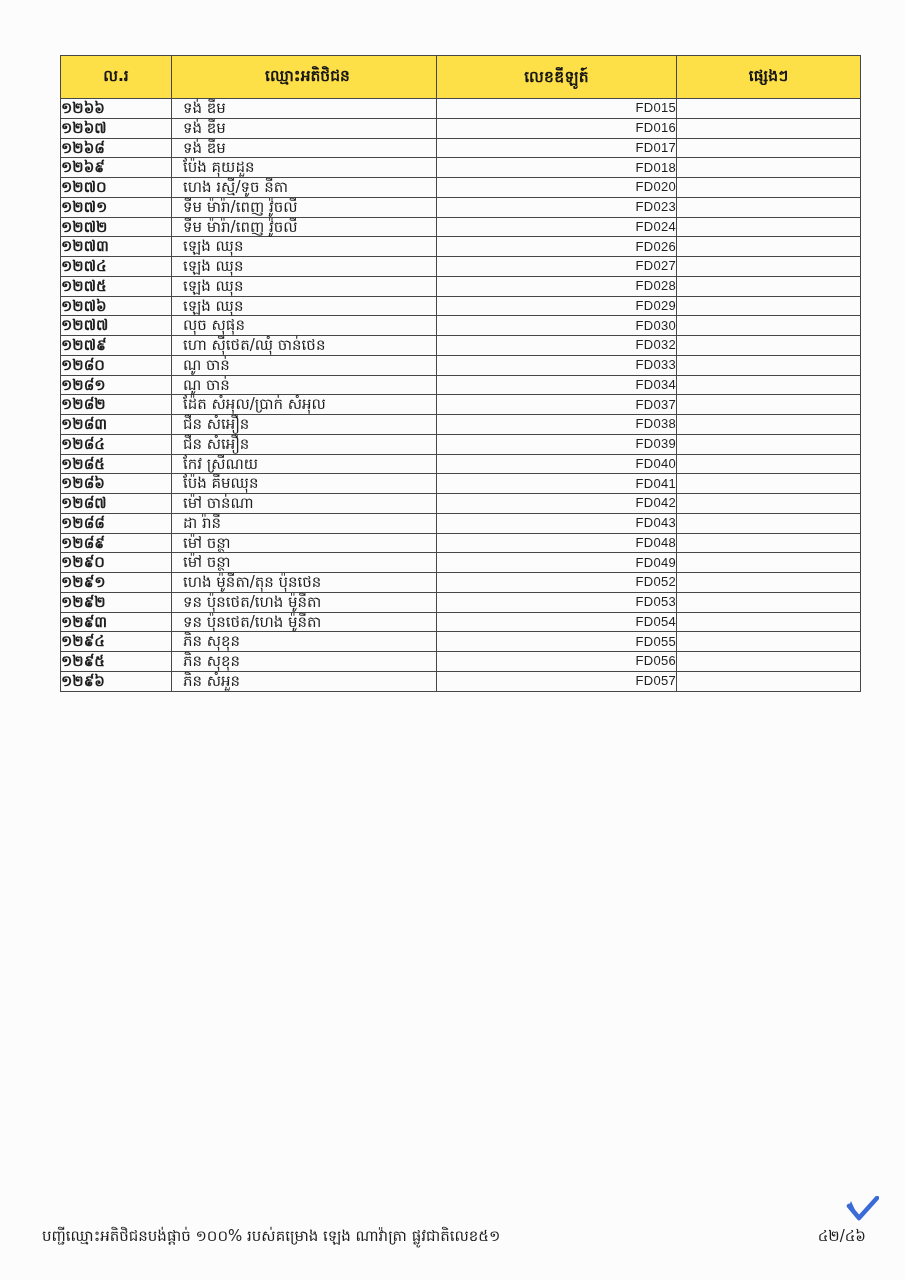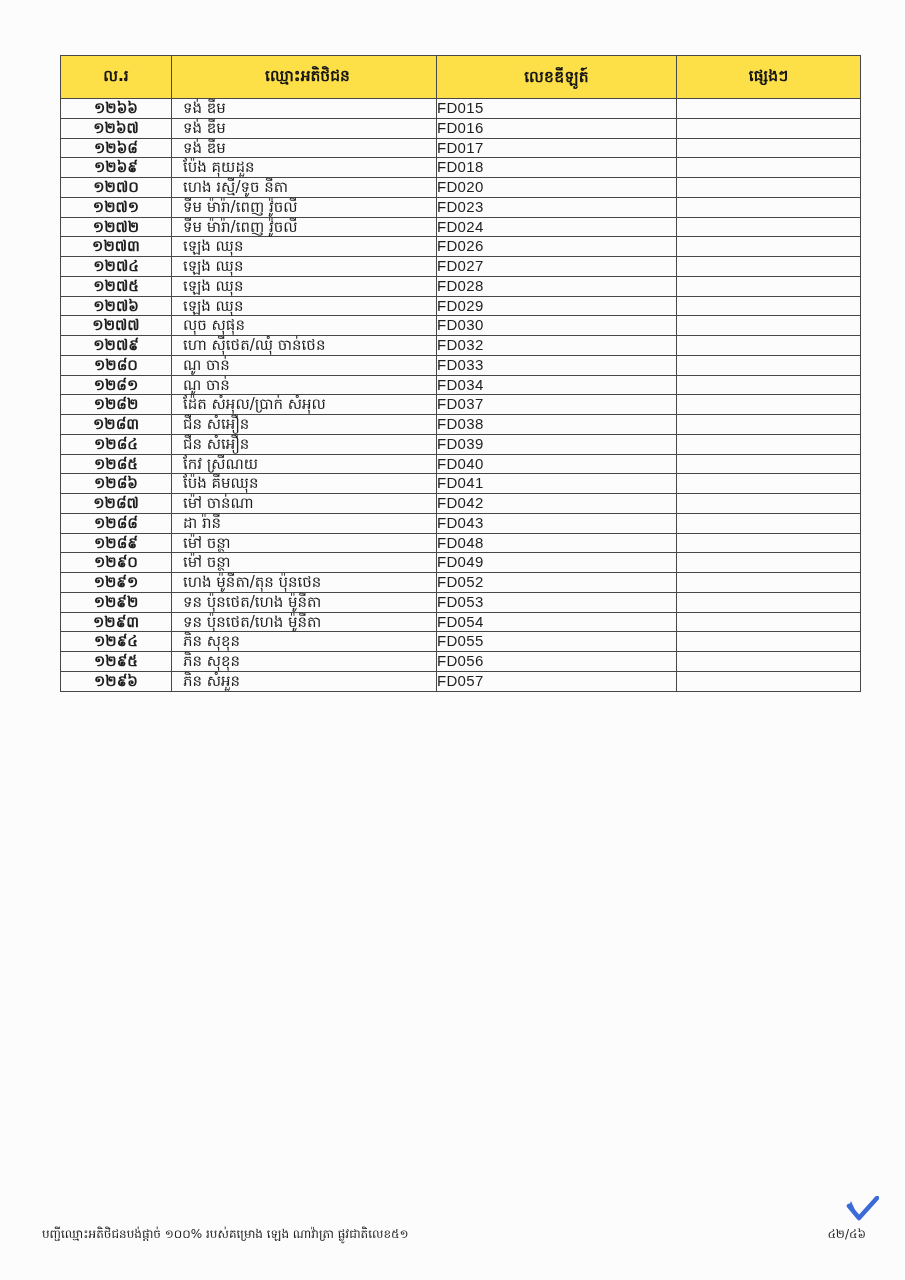--- a/index.html
+++ b/index.html
@@ -29,30 +29,30 @@
     line-height:1.25;
   }
   .thead .th {
     background:#fde047;
     font-weight:bold;
     text-align:center;
     height:43px;
     font-size:15.5px;
     color:#161616;
   }
-  .c-no    { width:111px; text-align:center; font-weight:bold; }
+  .c-no    { width:111px; text-align:left; font-weight:bold; }
   .c-name  { width:265px; text-align:left; padding-left:11px; padding-right:4px; }
-  .c-lot   { width:240px; text-align:left; font-family:"Liberation Sans",sans-serif; font-size:15px; letter-spacing:0.3px; }
+  .c-lot   { width:240px; text-align:right; font-family:"Liberation Sans",sans-serif; font-size:13px; letter-spacing:0.3px; }
   .c-other { width:184px; }
 
   
   .footer-line {
     position:absolute; left:42px; top:1226px; width:830px;
     display:flex; justify-content:space-between; align-items:flex-start;
-    font-size:12px; color:#1d1d1d;
+    font-size:15px; color:#1d1d1d;
   }
   .footer-title { font-weight:500; }
   .footer-page { padding-right:6px;margin-left:36px; }
 
   
   .check-annotation {
     position:absolute; left:845px; top:1196px;
     width:34px; height:28px;
   }
 </style>

